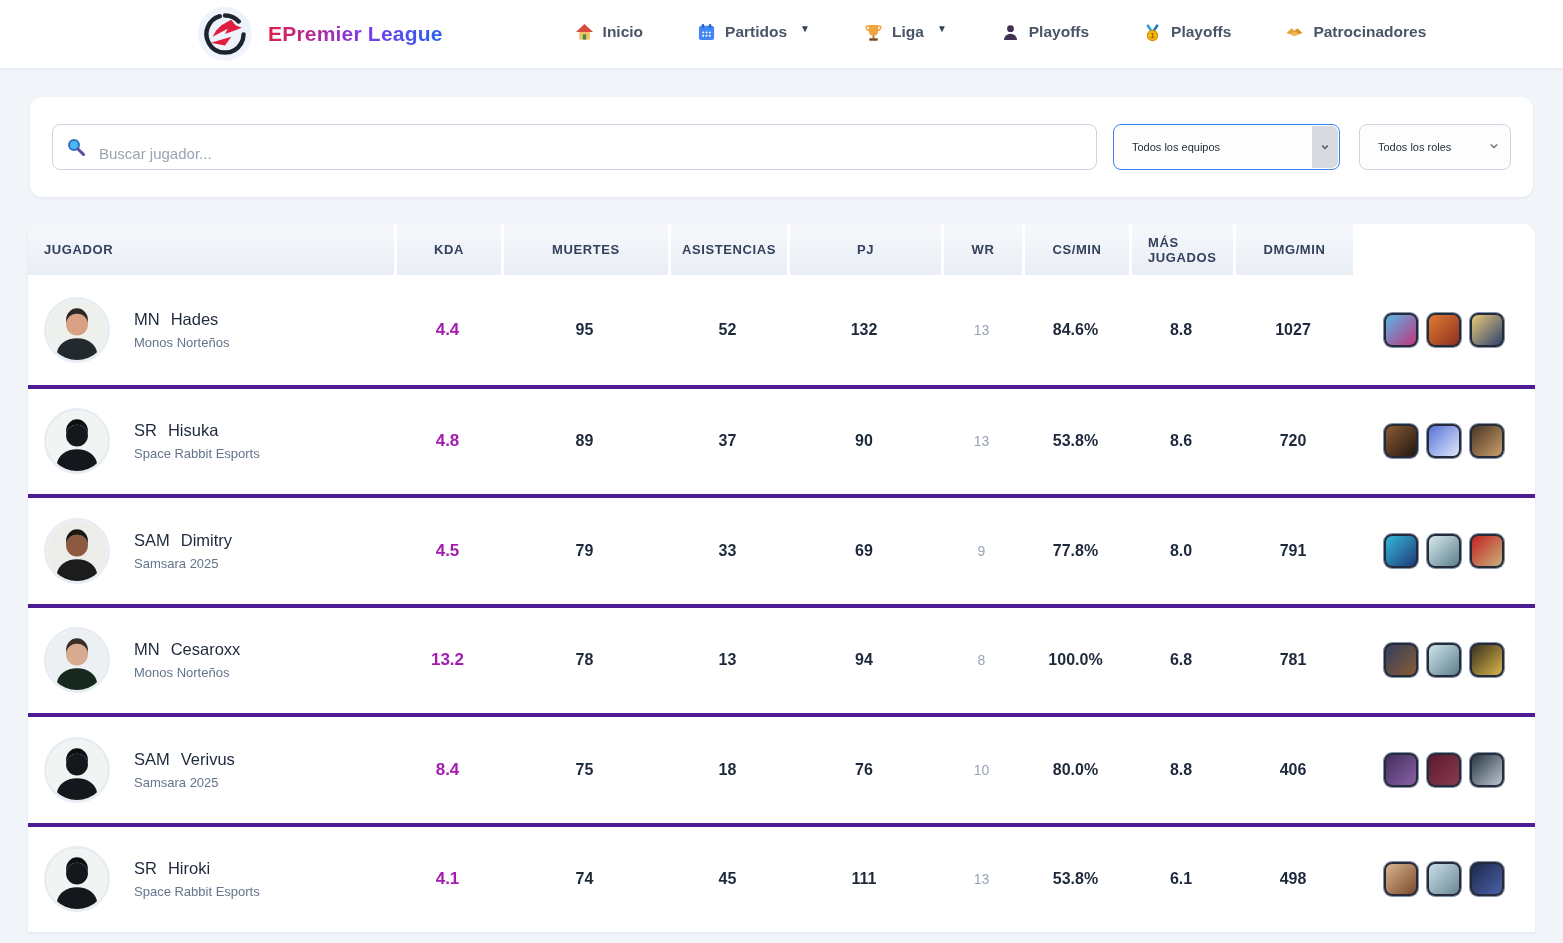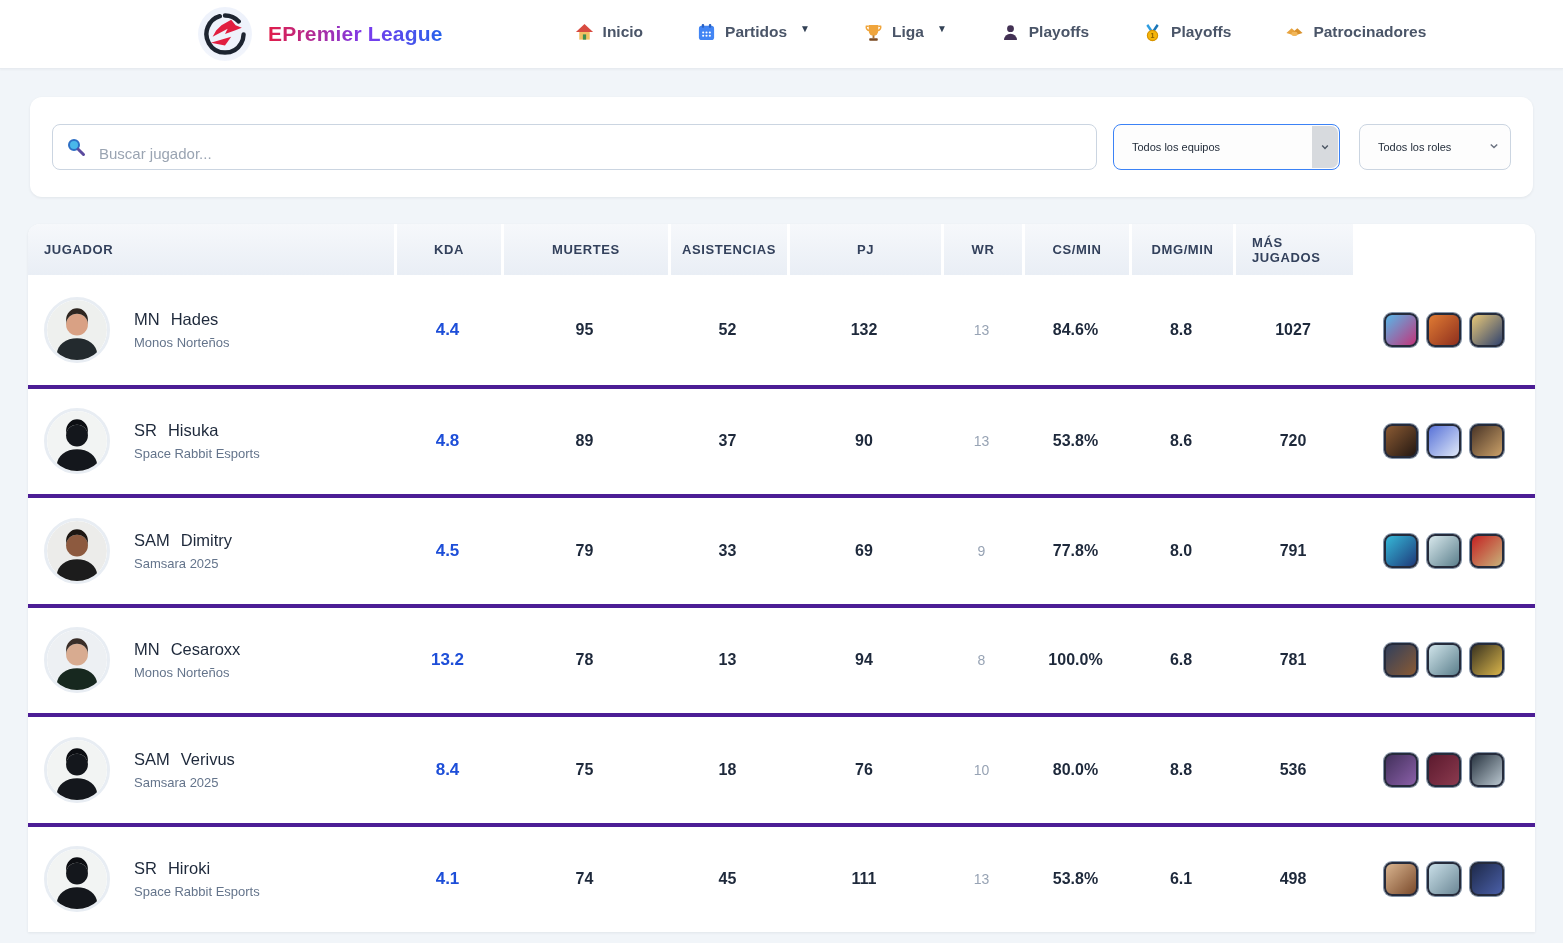--- a/index.html
+++ b/index.html
@@ -52,21 +52,21 @@
         border-left:3px solid #ffffff; cursor:pointer; text-transform:uppercase; }
   .th:first-child { border-left:none; justify-content:flex-start; padding-left:16px; }
   .th.th-last { justify-content:flex-start; padding-left:16px; }
   .th.sorted { background:linear-gradient(135deg,#fdeaea 0%,#f9caca 100%); color:#dc2626; }
   .th.sorted .sort-arrow { color:#dc2626; font-weight:700; font-size:14px; }
 
   .tr { height:109.5px; align-items:center; background:#ffffff; cursor:pointer; }
   .tr + .tr { border-top:4px solid #4c1d95; }
   .td { display:flex; align-items:center; justify-content:center; }
   .td-num { font-size:16px; font-weight:700; color:#1e293b; }
-  .td-kda { color:#1d4ed8; font-size:17px; }
+  .td-kda { color:#a21caf; font-size:17px; }
   .td-pj  { color:#97a3b4; font-weight:500; font-size:14px; }
   .td-player { justify-content:flex-start; padding-left:16px; }
   .avatar { width:66px; height:66px; border-radius:50%; overflow:hidden; flex:0 0 66px;
             border:3px solid #e8edf3; background:#fff; }
   .pinfo { margin-left:24px; }
   .pname-line { display:flex; gap:11px; font-size:16.5px; font-weight:400; color:#1e293b; }
   .pteam { margin-top:6px; font-size:13px; color:#64748b; }
   .td-champs { gap:9px; }
   .champ { width:34px; height:34px; border-radius:8px; border:2px solid #252b3b;
            box-shadow:0 0 0 1px #8494a8; }
@@ -206,25 +206,25 @@
       </div>
     <div class="th">
         <span>PJ</span>
       </div>
     <div class="th">
         <span>WR</span>
       </div>
     <div class="th">
         <span>CS/MIN</span>
       </div>
-    <div class="th">
-        <span>DMG/MIN</span>
-      </div>
     <div class="th th-last">
         <span>MÁS JUGADOS</span>
+      </div>
+    <div class="th">
+        <span>DMG/MIN</span>
       </div>
   </div>
   <div class="tbody" id="tbody">
   <div class="tr">
     <div class="td td-player">
       <span class="avatar">
         <svg width="60" height="60" viewBox="0 0 66 66">
           <circle class="av-bg" cx="33" cy="33" r="33" fill="#eef0ee"></circle>
           <ellipse class="av-body" cx="33" cy="59" rx="22" ry="17" fill="#232a2e"></ellipse>
           <circle class="av-head" cx="33" cy="27" r="12" fill="#d9a184"></circle>
@@ -371,21 +371,21 @@
         <div class="pteam">Samsara 2025</div>
       </div>
     </div>
     <div class="td td-num td-kda">8.4</div>
     <div class="td td-num">75</div>
     <div class="td td-num">18</div>
     <div class="td td-num">76</div>
     <div class="td td-num td-pj">10</div>
     <div class="td td-num">80.0%</div>
     <div class="td td-num">8.8</div>
-    <div class="td td-num">536</div>
+    <div class="td td-num">406</div>
     <div class="td td-champs">
           <span class="champ" style="background: linear-gradient(135deg, rgb(67, 49, 92) 0%, rgb(138, 95, 168) 100%);"></span>
           <span class="champ" style="background: linear-gradient(135deg, rgb(92, 26, 46) 0%, rgb(139, 58, 79) 100%);"></span>
           <span class="champ" style="background: linear-gradient(135deg, rgb(42, 54, 66) 0%, rgb(185, 198, 207) 100%);"></span>
         </div>
   </div>
 
   <div class="tr">
     <div class="td td-player">
       <span class="avatar">

